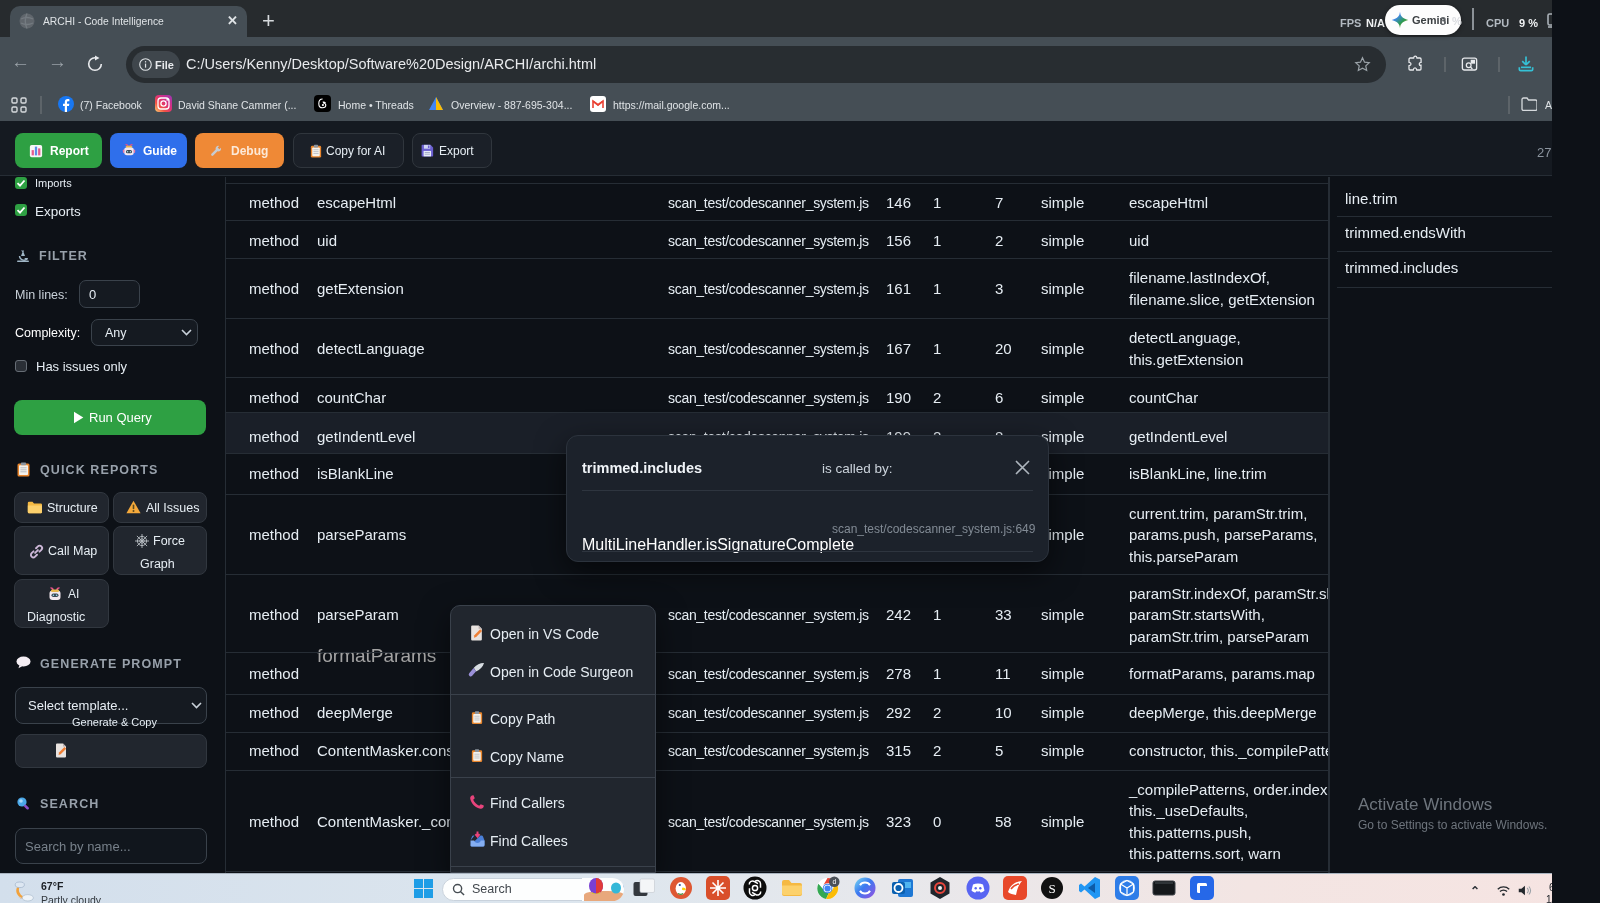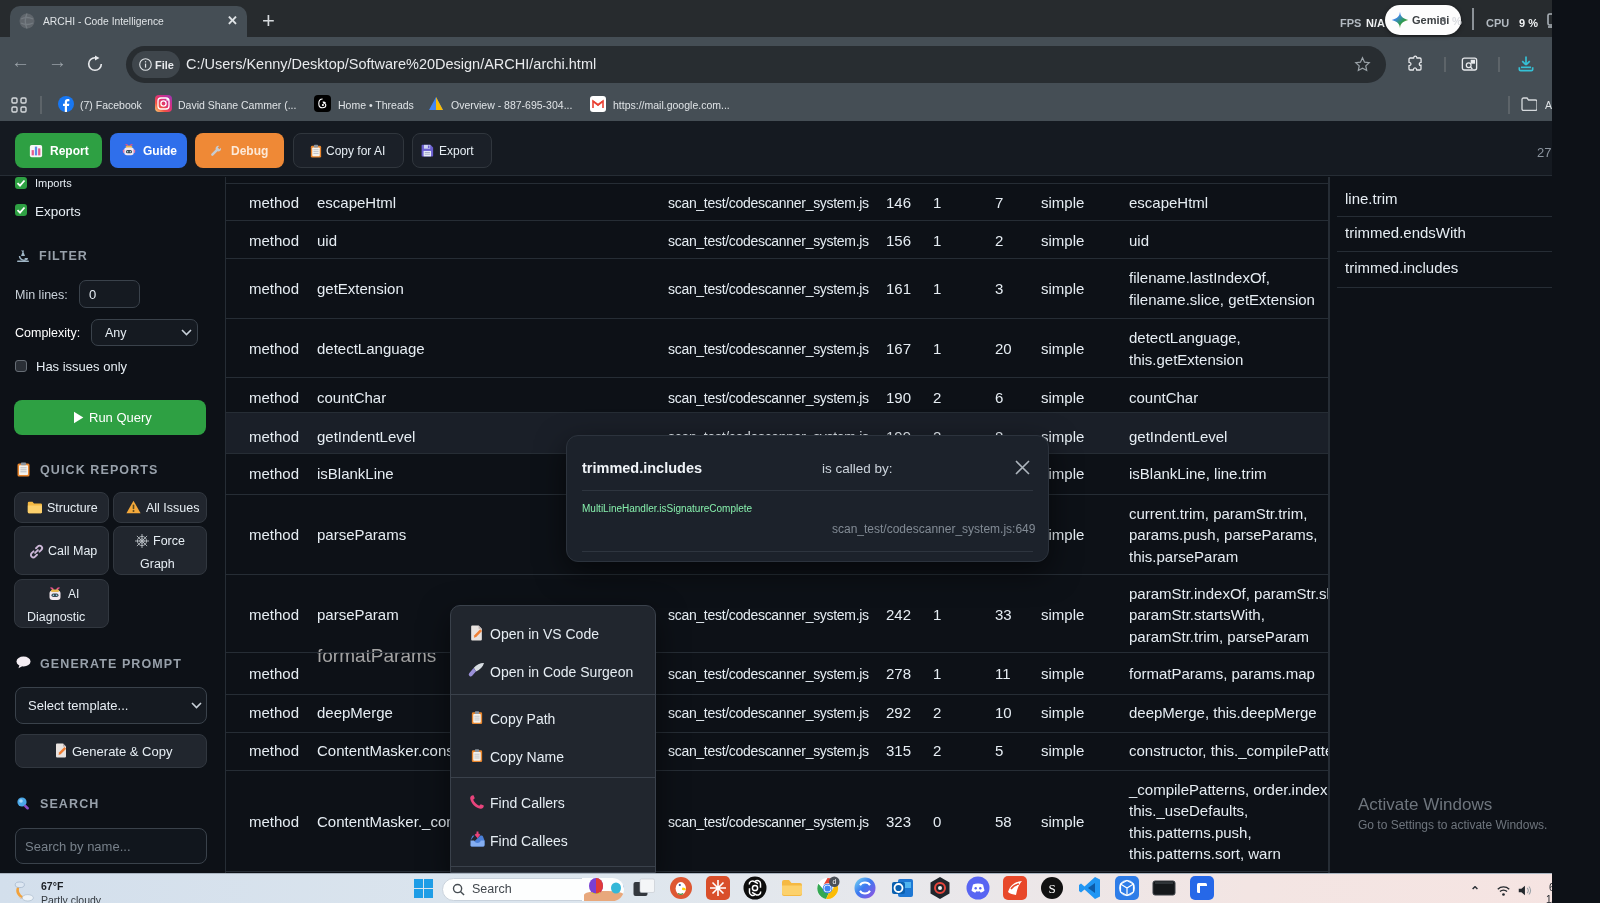--- a/index.html
+++ b/index.html
@@ -274,21 +274,21 @@
 <div class="tx" style="left:28px;top:698px;font-size:13px;color:#e6edf3">Select template...</div>
 <svg class="a" style="left:191px;top:702px" width="11" height="7" viewBox="0 0 11 7">
       <path d="M1 1 L5.5 5.5 L10 1" stroke="#c9d1d9" stroke-width="1.6" fill="none"></path>
     </svg>
 <div class="a" style="left:15px;top:734px;width:192px;height:34px;background:#21262e;border:1px solid #31373f;border-radius:8px"></div>
 <svg class="a" style="left:55px;top:743px" width="12" height="15" viewBox="0 0 12 15">
       <path d="M1 1.5 A1 1 0 0 1 2 .5 H8 L11 3.5 V13.5 A1 1 0 0 1 10 14.5 H2 A1 1 0 0 1 1 13.5Z" fill="#e9e3e0"></path>
       <path d="M8 .5 L11 3.5 H8Z" fill="#b9aeae"></path>
       <path d="M4 9.5 L9.5 4 L11.2 5.7 L5.7 11.2 L3.6 11.9Z" fill="#ef7f35"></path>
     </svg>
-<div class="tx" style="left:72px;top:744px;font-size:13px;color:#e6edf3">Generate &amp; Copy</div>
+<div class="tx" style="left:72px;top:716px;font-size:11px;color:#e6edf3">Generate &amp; Copy</div>
 <svg class="a" style="left:16px;top:796px" width="15" height="15" viewBox="0 0 15 15">
       <circle cx="6" cy="6" r="4.6" fill="#4aa8e8"></circle>
       <circle cx="5" cy="5" r="1.8" fill="#a8d8f8"></circle>
       <rect x="9.2" y="8" width="6" height="2.6" rx="1.3" transform="rotate(45 9.2 8)" fill="#8a4fc8"></rect>
     </svg>
 <div class="tx" style="left:40px;top:797px;font-size:12.5px;color:#98a1ab;font-weight:bold;letter-spacing:1.1px">SEARCH</div>
 <div class="a" style="left:15px;top:828px;width:192px;height:36px;background:#11161d;border:1px solid #3a424b;border-radius:8px"></div>
 <div class="tx" style="left:25px;top:839px;font-size:13px;color:#77808a">Search by name...</div>
 <div class="a" style="left:226px;top:412px;width:1102px;height:41px;background:#1a1f28"></div>
 <div class="a" style="left:226px;top:177px;width:1102px;height:696px;overflow:hidden">
@@ -429,21 +429,21 @@
 <div class="a" style="left:1337px;top:287px;width:263px;height:1px;background:#262d35"></div>
 <div class="tx" style="left:1358px;top:795px;font-size:17px;color:#6e757d">Activate Windows</div>
 <div class="tx" style="left:1358px;top:818px;font-size:12px;color:#6e757d">Go to Settings to activate Windows.</div>
 <div class="a" style="left:566px;top:435px;width:483px;height:127px;background:#1c222b;border:1px solid #2c333d;border-radius:12px;box-shadow:0 10px 30px rgba(0,0,0,.55)"></div>
 <div class="tx" style="left:582px;top:460px;font-size:14.5px;color:#f0f4f8;font-weight:bold">trimmed.includes</div>
 <div class="tx" style="left:822px;top:461px;font-size:13.5px;color:#cbd3db">is called by:</div>
 <svg class="a" style="left:1014px;top:459px" width="17" height="17" viewBox="0 0 17 17">
       <path d="M2 2 L15 15 M15 2 L2 15" stroke="#adb5bd" stroke-width="1.6"></path>
     </svg>
 <div class="a" style="left:582px;top:490px;width:451px;height:1px;background:#2e353f"></div>
-<div class="tx" style="left:582px;top:503px;font-size:10px;color:#86efac">MultiLineHandler.isSignatureComplete</div>
+<div class="tx" style="left:582px;top:536px;font-size:16px;color:#ffffff">MultiLineHandler.isSignatureComplete</div>
 <div class="tx" style="left:832px;top:522px;font-size:12px;color:#828b95">scan_test/codescanner_system.js:649</div>
 <div class="a" style="left:582px;top:551px;width:451px;height:1px;background:#2e353f"></div>
 <div class="a" style="left:450px;top:605px;width:206px;height:268px;background:#21262e;border:1px solid #3a414b;border-radius:10px 10px 0 0;box-shadow:0 10px 30px rgba(0,0,0,.5)"></div>
 <svg class="a" style="left:470px;top:625px" width="13" height="16" viewBox="0 0 12 15">
       <path d="M1 1.5 A1 1 0 0 1 2 .5 H8 L11 3.5 V13.5 A1 1 0 0 1 10 14.5 H2 A1 1 0 0 1 1 13.5Z" fill="#e9e3e0"></path>
       <path d="M8 .5 L11 3.5 H8Z" fill="#b9aeae"></path>
       <path d="M4 9.5 L9.5 4 L11.2 5.7 L5.7 11.2 L3.6 11.9Z" fill="#ef7f35"></path>
     </svg>
 <div class="tx" style="left:490px;top:626px;font-size:14px;color:#e6edf3">Open in VS Code</div>
 <svg class="a" style="left:468px;top:662px" width="17" height="17" viewBox="0 0 17 17">

